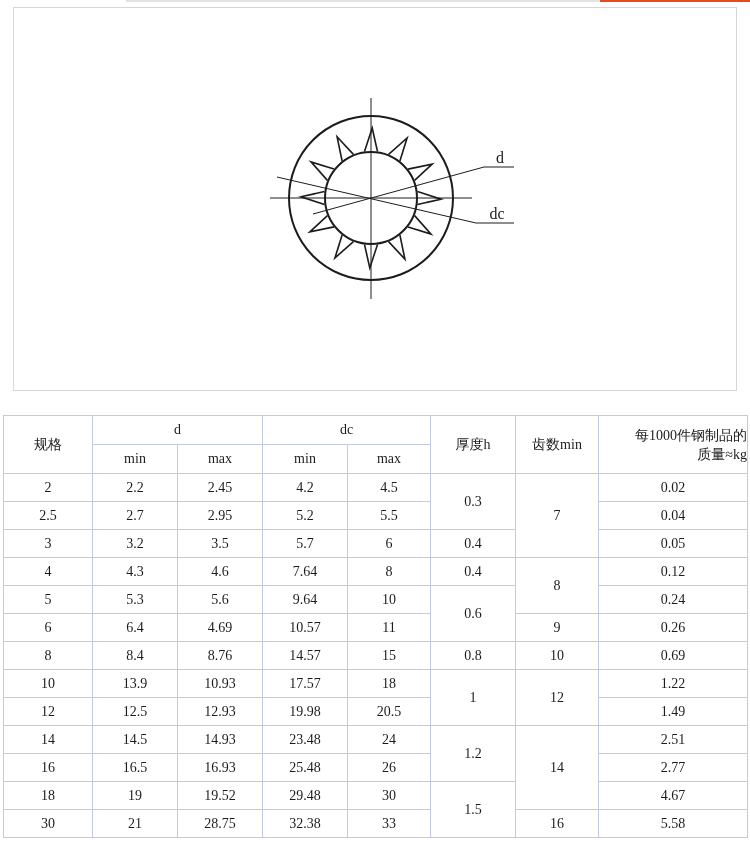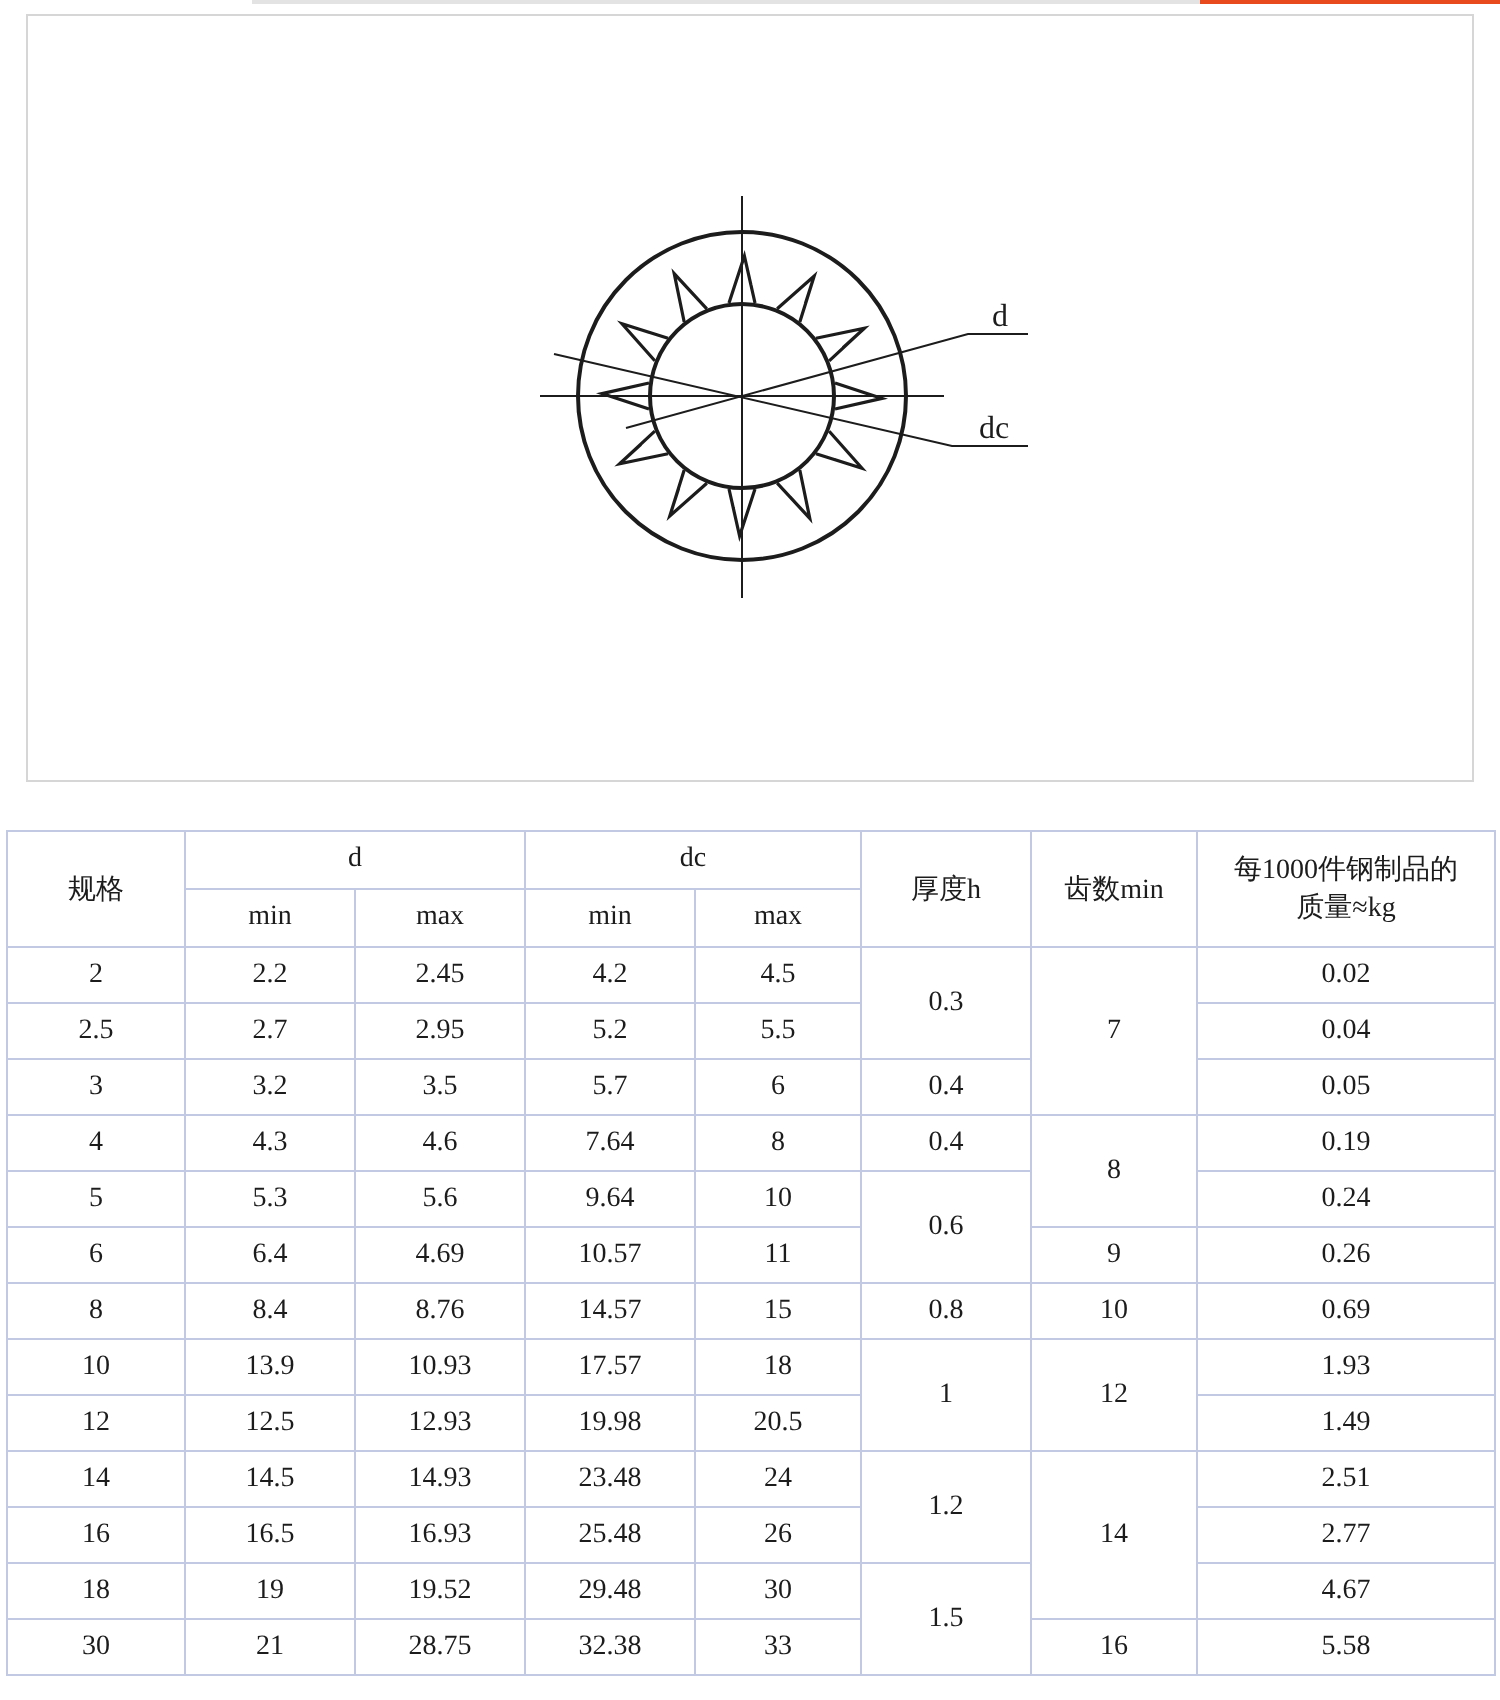--- a/index.html
+++ b/index.html
@@ -12,21 +12,21 @@
   .figure-panel svg{display:block;width:100%;height:100%;}
   .diagram-stroke{stroke:#1c1c1c;fill:none;}
   .dim-label{font-family:"Liberation Serif","DejaVu Serif",serif;font-size:16px;fill:#1c1c1c;}
   table.spec{position:absolute;left:3px;top:415px;width:744px;border-collapse:collapse;
              table-layout:fixed;background:#ffffff;}
   table.spec th, table.spec td{border:1px solid #c1cae2;text-align:center;vertical-align:middle;
              font-size:14px;font-weight:normal;color:#1c1c1c;padding:0;
              font-family:"Liberation Serif","DejaVu Serif",serif;}
   table.spec thead tr{height:29px;}
   table.spec tbody tr{height:28px;}
-  .wh-line{display:block;line-height:19px;}
+  .wh-line{display:block;line-height:19px;text-align:right;}
 </style>
 </head>
 <body>
 
 <div class="page">
 
   <div class="topbar-gray"></div>
   <div class="topbar-accent"></div>
 
   <div class="figure-panel">
@@ -118,21 +118,21 @@
           <td>0.05</td>
         </tr>
         <tr>
           <td>4</td>
           <td>4.3</td>
           <td>4.6</td>
           <td>7.64</td>
           <td>8</td>
           <td>0.4</td>
           <td rowspan="2">8</td>
-          <td>0.19</td>
+          <td>0.12</td>
         </tr>
         <tr>
           <td>5</td>
           <td>5.3</td>
           <td>5.6</td>
           <td>9.64</td>
           <td>10</td>
           <td rowspan="2">0.6</td>
           <td>0.24</td>
         </tr>
@@ -156,21 +156,21 @@
           <td>0.69</td>
         </tr>
         <tr>
           <td>10</td>
           <td>13.9</td>
           <td>10.93</td>
           <td>17.57</td>
           <td>18</td>
           <td rowspan="2">1</td>
           <td rowspan="2">12</td>
-          <td>1.93</td>
+          <td>1.22</td>
         </tr>
         <tr>
           <td>12</td>
           <td>12.5</td>
           <td>12.93</td>
           <td>19.98</td>
           <td>20.5</td>
           <td>1.49</td>
         </tr>
         <tr>

